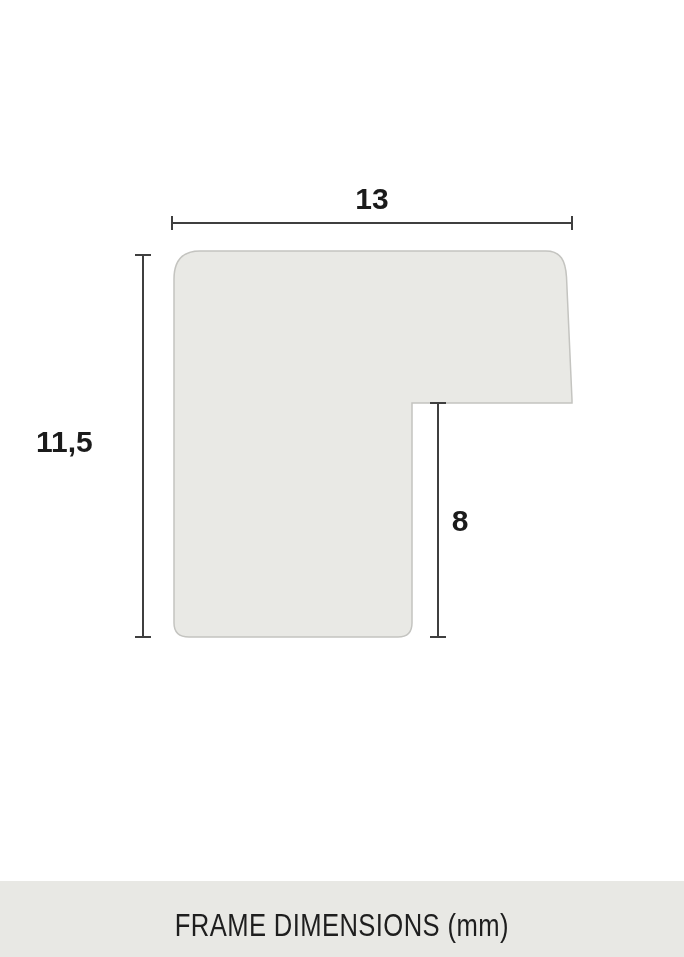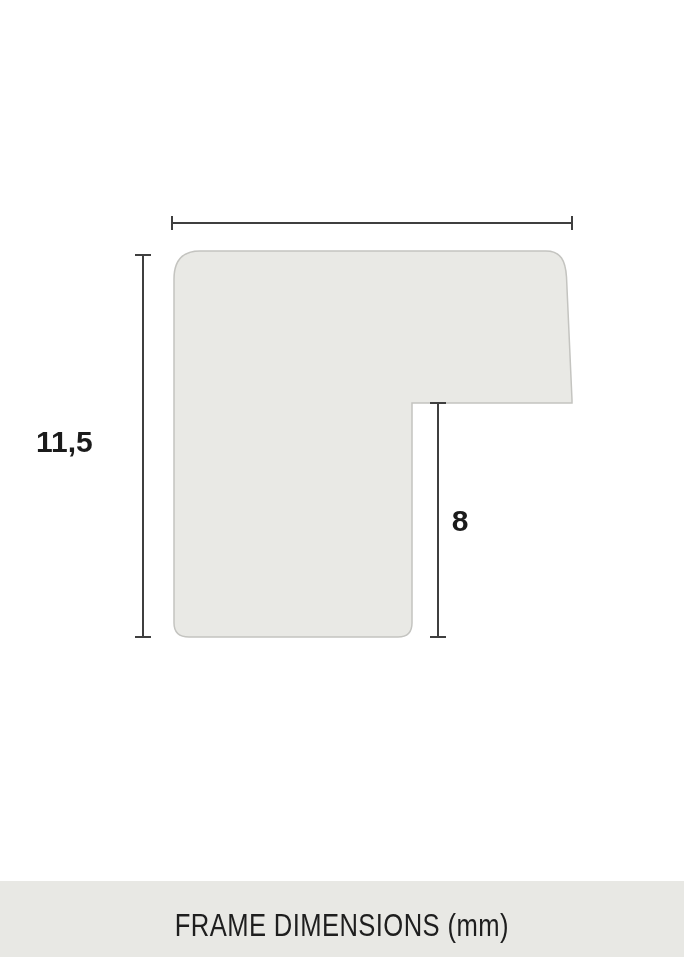--- a/index.html
+++ b/index.html
@@ -83,20 +83,21 @@
       <line class="dim" x1="135" y1="637" x2="151" y2="637"></line>
     </g>
 
     <g>
       <line class="dim" x1="438" y1="403" x2="438" y2="637"></line>
       <line class="dim" x1="430" y1="403" x2="446" y2="403"></line>
       <line class="dim" x1="430" y1="637" x2="446" y2="637"></line>
     </g>
   </svg>
 
+  <div class="dim-label dim-label--width">13</div>
 
   <div class="dim-label dim-label--height">11,5</div>
 
   <div class="dim-label dim-label--depth">8</div>
 </div>
 
 <div class="footer">
   <div class="footer-caption">FRAME DIMENSIONS (mm)</div>
 </div>
 

